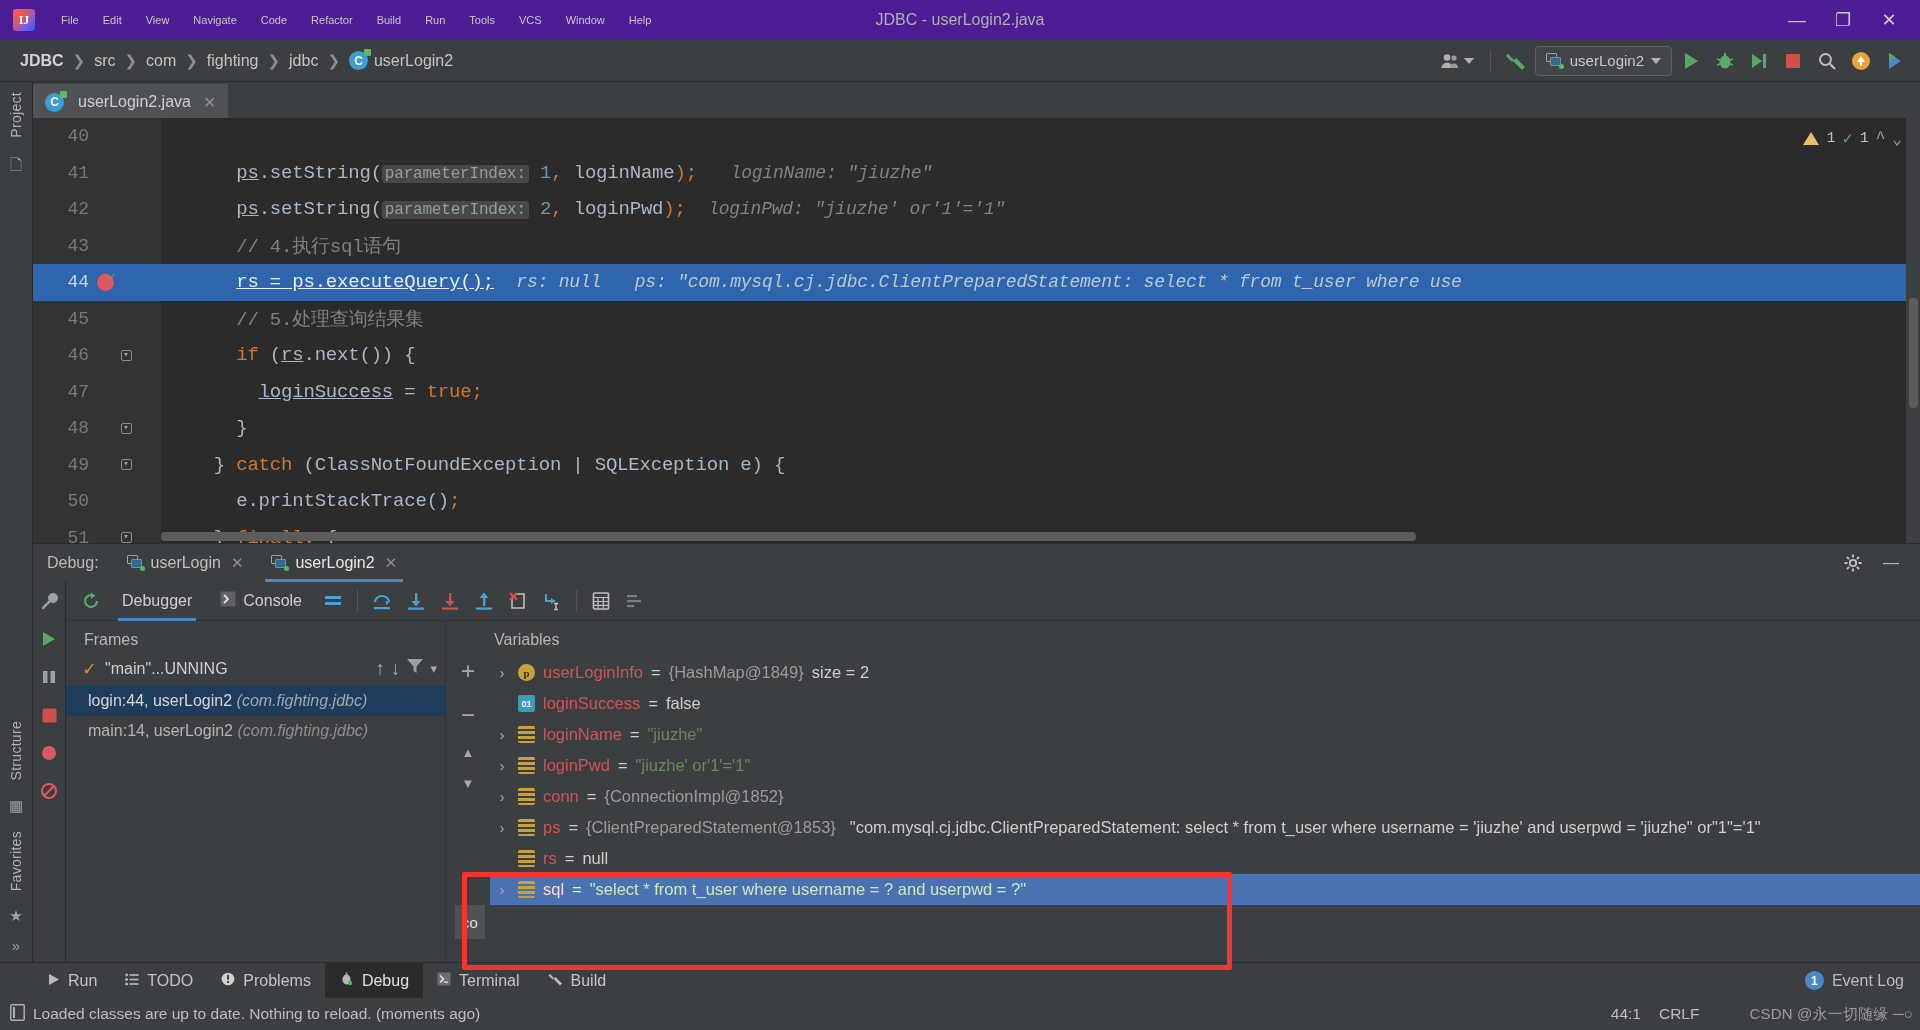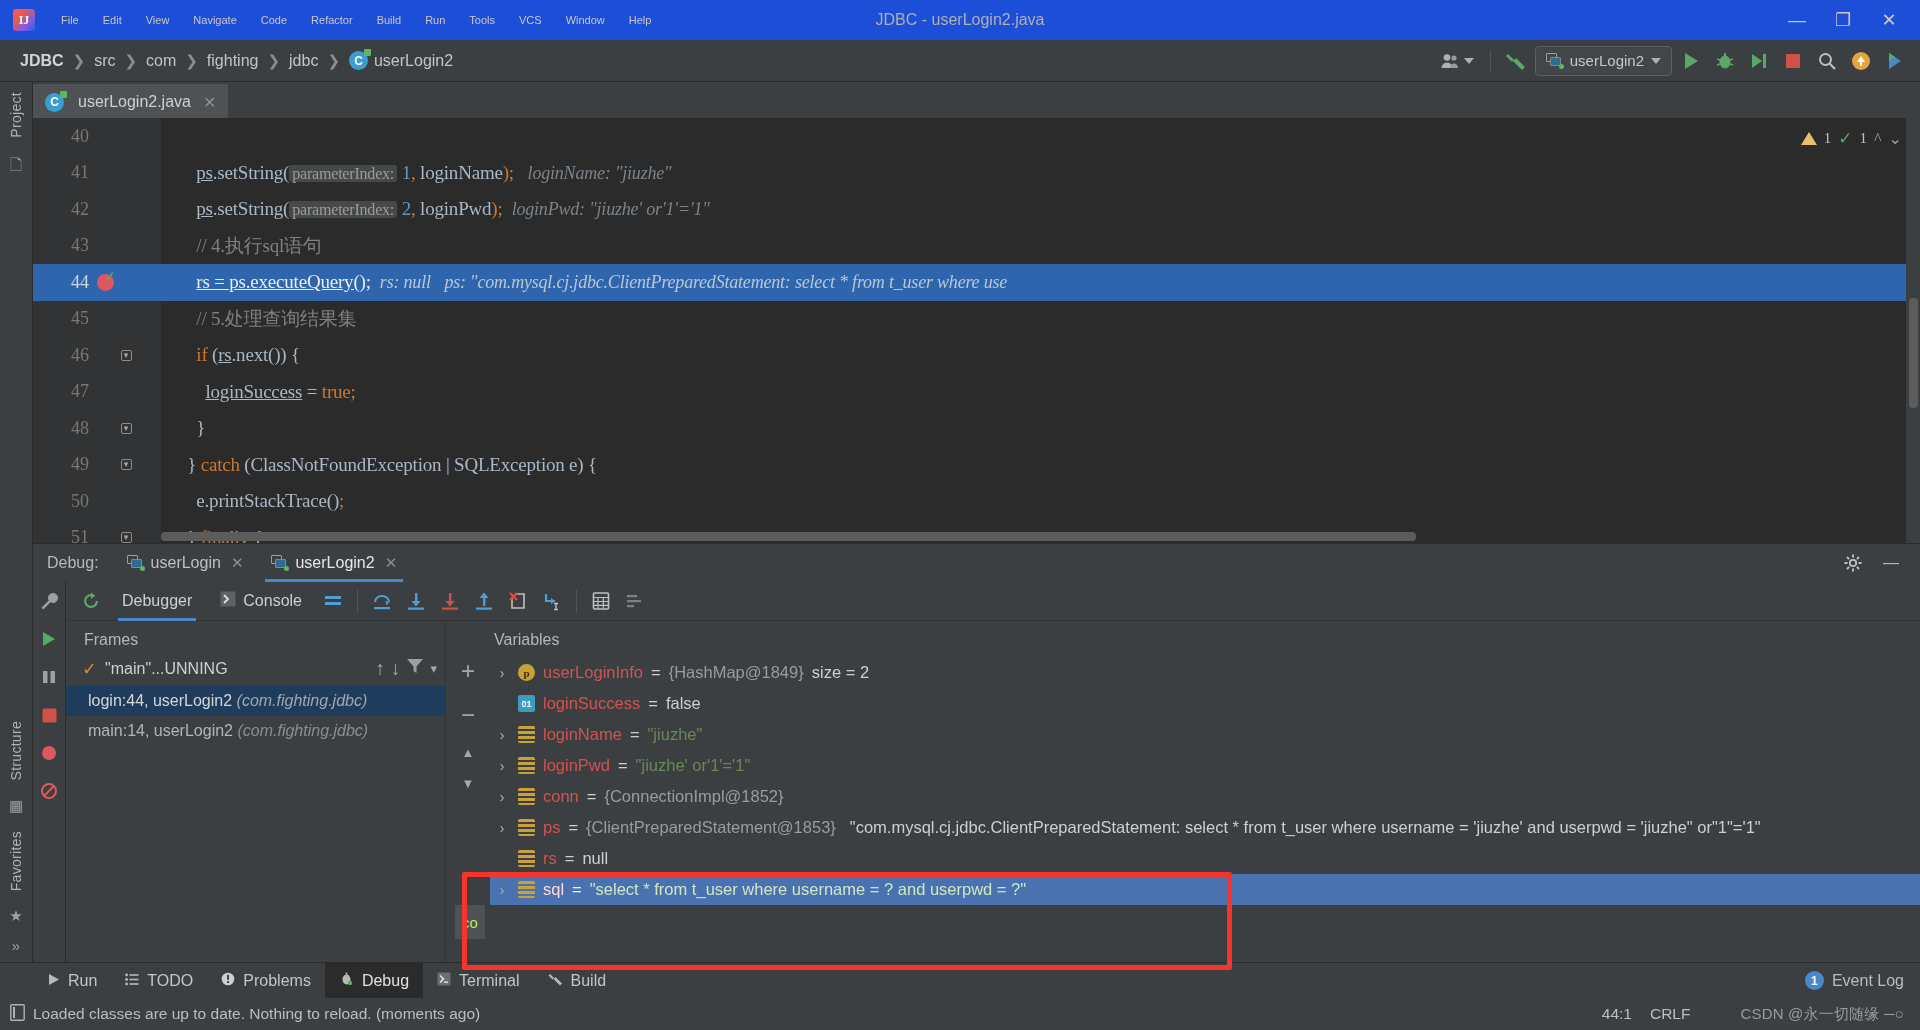--- a/index.html
+++ b/index.html
@@ -7,21 +7,21 @@
     width: 1920px; height: 1030px;
     background: #3c3f41;
     font-family: "Liberation Sans", sans-serif;
     overflow: hidden;
     color: #bbbbbb;
   }
   .app { position: relative; width: 1920px; height: 1030px; display: flex; flex-direction: column; }
 
   
   .titlebar {
-    height: 40px; background: #1d4ed8; display: flex; align-items: center;
+    height: 40px; background: #4c1d95; display: flex; align-items: center;
     flex: 0 0 40px; position: relative;
   }
   .ij-logo {
     width: 22px; height: 22px; margin-left: 13px; margin-right: 14px;
     border-radius: 3px;
     background: linear-gradient(135deg,#fd4d8a 0%, #f05a3f 30%, #7a5cf0 70%, #2d5bd7 100%);
     display: flex; align-items: center; justify-content: center;
     font-size: 12px; color: #fff; font-weight: bold; font-family: "Liberation Serif", serif;
   }
   .menu { display: flex; align-items: center; gap: 0px; }
@@ -91,21 +91,21 @@
     writing-mode: vertical-rl; transform: rotate(180deg);
     font-size: 14px; color: #b2b2b2; padding: 10px 0; letter-spacing: .3px; white-space: nowrap;
   }
   .rail-ico { margin: 6px 0; color: #9aa0a6; font-size: 15px; }
 
   .center { flex: 1 1 auto; display: flex; flex-direction: column; min-width: 0; margin-left: 33px; }
 
   
   .editor {
     position: relative; background: #2b2b2b; height: 425px; flex: 0 0 425px; overflow: hidden;
-    font-family: Liberation Serif, serif;
+    font-family: Liberation Mono, monospace;
   }
   .code-rows { position: relative; }
   .crow { display: flex; height: 36.5px; align-items: center; position: relative; }
   .crow.hl { background: #2f65ad; }
   .gutter {
     width: 128px; flex: 0 0 128px; height: 100%;
     display: flex; align-items: center; background: #313335; position: relative;
   }
   .crow.hl .gutter { background: #2f65ad; }
   .lnum { width: 62px; text-align: right; font-size: 18px; color: #787878; padding-right: 6px; }
@@ -229,40 +229,40 @@
   .vval { color:#cfcfcf; }
   .vrow.sel .vval, .vrow.sel .veq, .vrow.sel .vref { color:#f0f4f8; }
 
   
   .redbox {
     position:absolute; border: 5px solid #f6342e; pointer-events:none; z-index: 40;
     border-radius: 2px;
   }
   .console-tag {
     position:absolute; left: 455px; top: 905px; width:30px;height:34px; background:#4e5254;
-    color:#bef264; font-size:15px; display:flex;align-items:center;justify-content:center; z-index: 30;
+    color:#e5e5e5; font-size:15px; display:flex;align-items:center;justify-content:center; z-index: 30;
   }
 
   
   .bottom-tabs {
     height: 36px; flex: 0 0 36px; background: #3c3f41; display:flex; align-items:center;
     border-top:1px solid #2b2b2b; padding-left: 33px;
   }
   .btab { display:flex; align-items:center; gap:8px; font-size:16px; color:#c4c4c4; padding: 0 14px; height: 36px; }
   .btab.active { background:#2b2b2b; color:#e0e0e0; }
   .bt-right { margin-left:auto; display:flex; align-items:center; gap:8px; padding-right:16px; font-size:16px;}
   .ev-badge { width:19px;height:19px;border-radius:50%;background:#4a88c7;color:#fff;font-size:12px;
     display:flex;align-items:center;justify-content:center; font-weight:bold;}
 
   
   .statusbar {
     height: 32px; flex: 0 0 32px; background: #3c3f41; display:flex; align-items:center;
     font-size: 15.5px; color: #bdbdbd; padding-left: 10px; position:relative;
   }
-  .sb-right { margin-left:auto; display:flex; align-items:center; gap:18px; padding-right:16px;}
+  .sb-right { margin-left:auto; display:flex; align-items:center; gap:18px; padding-right:7px;}
   .watermark { color:#9b9b9b; font-size:15px; letter-spacing:.2px;margin-left:32px; }
 </style>
 </head>
 <body>
 
 <div class="app">
 
   <div class="titlebar">
     <div class="ij-logo">IJ</div>
     <div class="menu">

